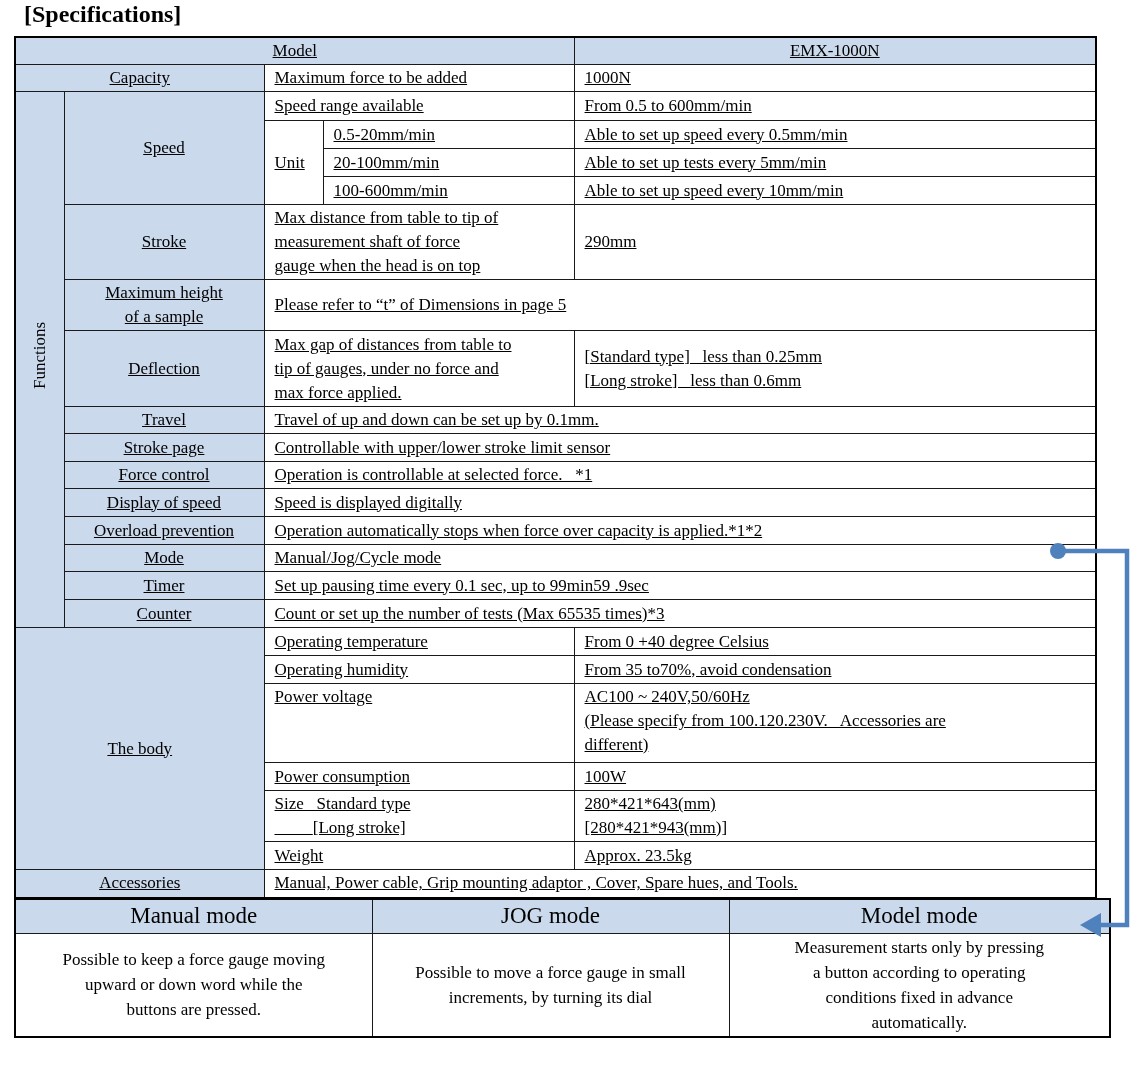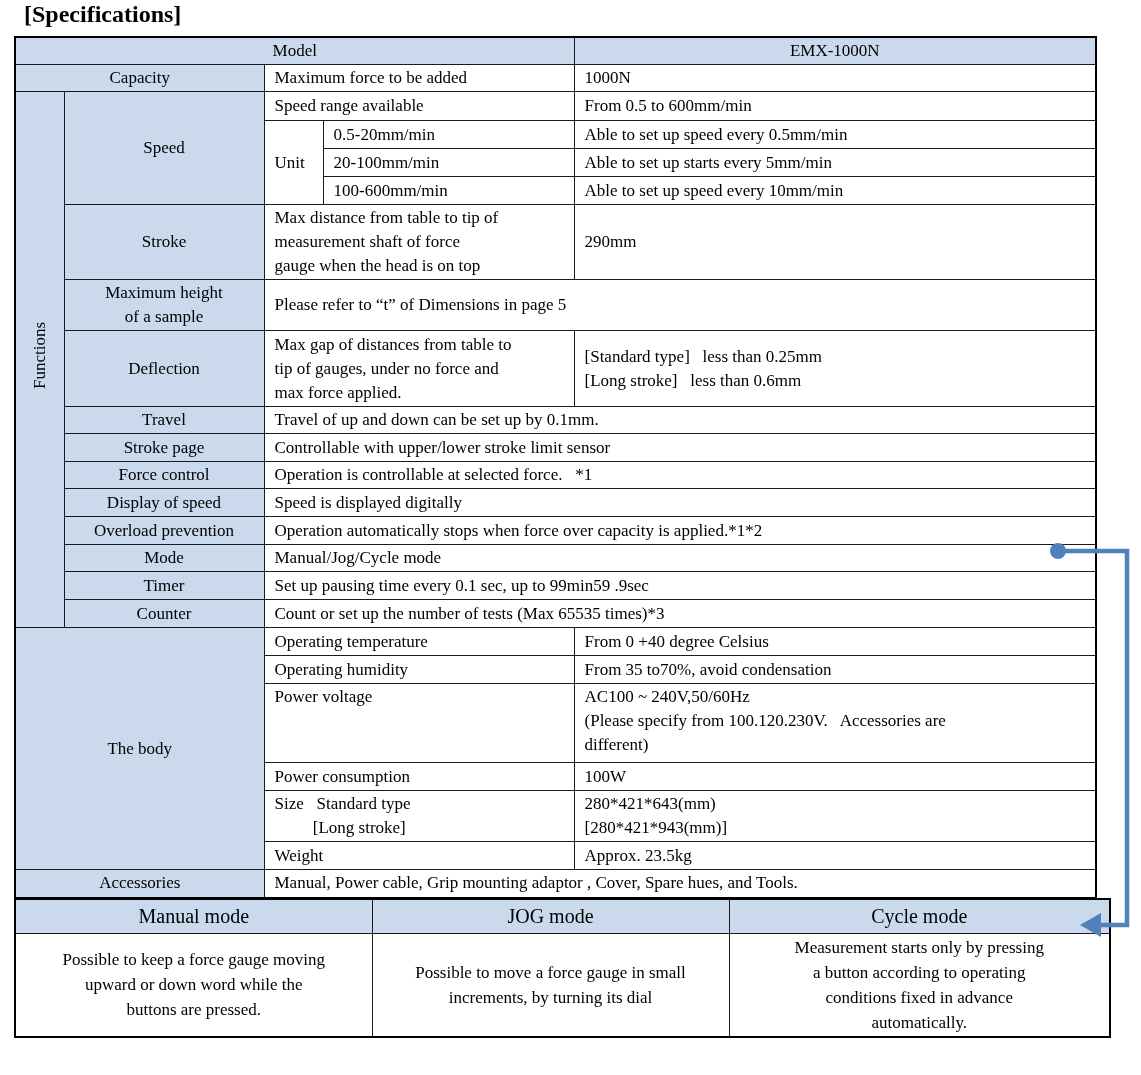--- a/index.html
+++ b/index.html
@@ -20,21 +20,21 @@
     font-size: 24px;
     font-weight: bold;
     letter-spacing: 0px;
   }
   table.spec {
     position: absolute;
     border-collapse: collapse;
     table-layout: fixed;
     border: 2px solid #000;
   }
-  #main-table { left: 14px; top: 36px; width: 1081px; }
+  #main-table { left: 14px; top: 36px; width: 1081px; text-decoration: underline; }
   #modes-table { left: 14px; top: 898px; width: 1095px; }
   td {
     border: 1px solid #1a1a1a;
     font-size: 17px;
     line-height: 24px;
     vertical-align: middle;
     padding: 1px 6px;
     white-space: pre-wrap;
     overflow: hidden;
   }
@@ -49,21 +49,21 @@
   }
   .vertical-text {
     writing-mode: vertical-rl;
     transform: rotate(180deg);
     display: inline-block;
     white-space: nowrap;
     line-height: 1;
   }
   #modes-table td.mode-hd {
     height: 34px;
-    font-size: 20px;
+    font-size: 23px;
   }
   #modes-table td.mode-desc {
     height: 103px;
     text-align: center;
     background: #ffffff;
     line-height: 25px;
   }
   #footnotes {
     position: absolute;
     left: 25px;
@@ -110,21 +110,21 @@
         <td class="tx" colspan="2">Speed range available</td>
         <td class="tx">From 0.5 to 600mm/min</td>
       </tr>
       <tr style="height:28px">
         <td class="tx" rowspan="3">Unit</td>
         <td class="tx">0.5-20mm/min</td>
         <td class="tx">Able to set up speed every 0.5mm/min</td>
       </tr>
       <tr style="height:28px">
         <td class="tx">20-100mm/min</td>
-        <td class="tx">Able to set up starts every 5mm/min</td>
+        <td class="tx">Able to set up tests every 5mm/min</td>
       </tr>
       <tr style="height:28px">
         <td class="tx">100-600mm/min</td>
         <td class="tx">Able to set up speed every 10mm/min</td>
       </tr>
       <tr style="height:74px">
         <td class="hd">Stroke</td>
         <td class="tx" colspan="2">Max distance from table to tip of
 measurement shaft of force
 gauge when the head is on top</td>
@@ -214,21 +214,21 @@
   <table class="spec" id="modes-table">
     <colgroup>
       <col style="width:357px">
         <col style="width:357px">
         <col style="width:381px">
     </colgroup>
     <tbody>
       <tr>
         <td class="hd mode-hd">Manual mode</td>
         <td class="hd mode-hd">JOG mode</td>
-        <td class="hd mode-hd">Cycle mode</td>
+        <td class="hd mode-hd">Model mode</td>
       </tr>
       <tr>
         <td class="mode-desc">Possible to keep a force gauge moving
 upward or down word while the
 buttons are pressed.</td>
         <td class="mode-desc">Possible to move a force gauge in small
 increments, by turning its dial</td>
         <td class="mode-desc">Measurement starts only by pressing
 a button according to operating
 conditions fixed in advance

